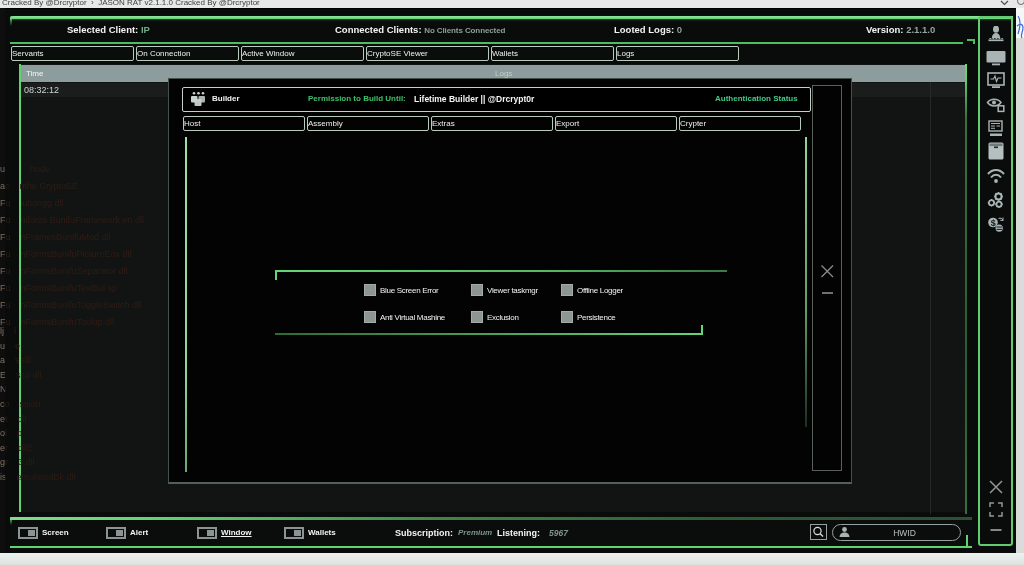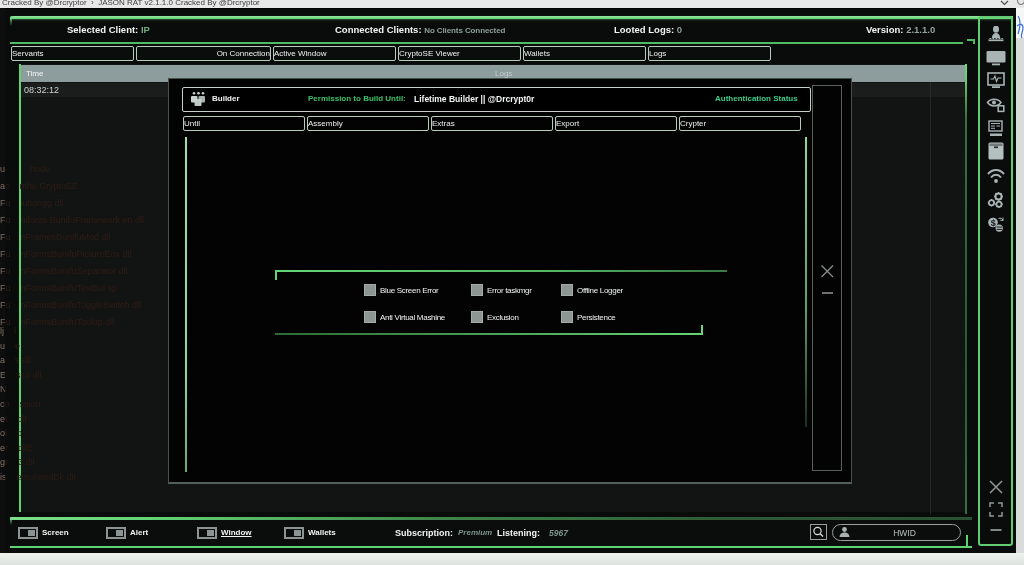--- a/index.html
+++ b/index.html
@@ -96,21 +96,21 @@
   <div class="abs b w" style="left:614px;top:24px;font-size:9.5px;z-index:3;">Looted Logs: <span class="gry">0</span></div>
   <div class="abs b w" style="left:866px;top:24px;font-size:9.5px;z-index:3;">Version: <span style="color:#94a69d">2.1.1.0</span></div>
 
   <div class="abs" style="left:10px;top:42px;width:953px;height:2px;background:#4fbc61;z-index:3;"></div>
   <div class="abs" style="left:967px;top:39px;width:8px;height:2px;background:#4fbc61;z-index:3;"></div>
   <div class="abs" style="left:973px;top:39px;width:2px;height:5px;background:#4fbc61;z-index:3;"></div>
 
   <div class="abs" style="left:11px;top:46px;z-index:3;">
     <div style="display:flex;gap:2px;">
       <div class="tab" style="width:123px;">Servants</div>
-      <div class="tab" style="width:135px;text-align:right;">On Connection</div>
+      <div class="tab" style="width:103px;">On Connection</div>
       <div class="tab" style="width:123px;">Active Window</div>
       <div class="tab" style="width:123px;">CryptoSE Viewer</div>
       <div class="tab" style="width:123px;">Wallets</div>
       <div class="tab" style="width:123px;">Logs</div>
     </div>
   </div>
 
   <div class="abs" style="left:19px;top:64px;width:948px;height:448px;background:#121413;border-left:2px solid #5ed370;z-index:1;"></div>
   <div class="abs" style="left:965px;top:64px;width:2px;height:450px;background:linear-gradient(#6ad97a 0%,#62d373 3%,#38703f 12%,#2c5a36 65%,#357042 100%);z-index:1;"></div>
   <div class="abs" style="left:21px;top:65px;width:944px;height:17px;background:#8d9d9e;z-index:1;"></div>
@@ -242,39 +242,39 @@
       <rect x="1" y="5" width="6.5" height="6.5" rx="1"></rect>
       <rect x="8.5" y="5" width="6.5" height="6.5" rx="1" opacity="0.85"></rect>
       <rect x="4.5" y="8" width="7" height="7" rx="1" opacity="0.95"></rect>
     </svg>
     <div class="abs b w" style="left:43px;top:15px;font-size:8px;">Builder</div>
     <div class="abs b" style="left:139px;top:15px;font-size:8px;color:#3cc168;">Permission to Build Until:</div>
     <div class="abs b w" style="left:245px;top:14.5px;font-size:8.5px;">Lifetime Builder || @Drcrypt0r</div>
     <div class="abs b" style="left:546px;top:15px;font-size:8px;color:#3ecb87;">Authentication Status</div>
 
     <div class="abs" style="left:14px;top:37px;display:flex;gap:2px;">
-      <div class="tab" style="width:122px;background:transparent;">Until</div>
+      <div class="tab" style="width:122px;background:transparent;">Host</div>
       <div class="tab" style="width:122px;background:transparent;">Assembly</div>
       <div class="tab" style="width:122px;background:transparent;">Extras</div>
       <div class="tab" style="width:122px;background:transparent;">Export</div>
       <div class="tab" style="width:122px;background:transparent;">Crypter</div>
     </div>
 
     <div class="abs" style="left:16px;top:58px;width:2px;height:335px;background:linear-gradient(#9edfa8 0%,#8fd59a 70%,#6aa873 100%);"></div>
     <div class="abs" style="left:636px;top:58px;width:2px;height:290px;background:linear-gradient(#8fd59a 0%,#5f9c68 60%,#1d2e20 100%);"></div>
 
     <div class="abs" style="left:106px;top:191px;width:452px;height:2px;background:linear-gradient(90deg,#65d677 0%,#55b864 60%,#3a7a44 100%);"></div>
     <div class="abs" style="left:106px;top:191px;width:2px;height:10px;background:#65d677;"></div>
     <div class="abs" style="left:106px;top:254px;width:428px;height:2px;background:linear-gradient(90deg,#2e6b37,#65d677);"></div>
     <div class="abs" style="left:532px;top:246px;width:2px;height:10px;background:#65d677;"></div>
 
     <div class="abs" style="left:195px;top:205px;width:12px;height:12px;background:#8e9694;border:1px solid #a3aca8;"></div>
     <div class="abs w" style="left:211px;top:207px;font-size:8px;letter-spacing:-0.3px;">Blue Screen Error</div>
     <div class="abs" style="left:302px;top:205px;width:12px;height:12px;background:#8e9694;border:1px solid #a3aca8;"></div>
-    <div class="abs w" style="left:318px;top:207px;font-size:8px;letter-spacing:-0.3px;">Error taskmgr</div>
+    <div class="abs w" style="left:318px;top:207px;font-size:8px;letter-spacing:-0.3px;">Viewer taskmgr</div>
     <div class="abs" style="left:392px;top:205px;width:12px;height:12px;background:#8e9694;border:1px solid #a3aca8;"></div>
     <div class="abs w" style="left:408px;top:207px;font-size:8px;letter-spacing:-0.3px;">Offline Logger</div>
 
     <div class="abs" style="left:195px;top:232px;width:12px;height:12px;background:#8e9694;border:1px solid #a3aca8;"></div>
     <div class="abs w" style="left:211px;top:234px;font-size:8px;letter-spacing:-0.3px;">Anti Virtual Mashine</div>
     <div class="abs" style="left:302px;top:232px;width:12px;height:12px;background:#8e9694;border:1px solid #a3aca8;"></div>
     <div class="abs w" style="left:318px;top:234px;font-size:8px;letter-spacing:-0.3px;">Exclusion</div>
     <div class="abs" style="left:392px;top:232px;width:12px;height:12px;background:#8e9694;border:1px solid #a3aca8;"></div>
     <div class="abs w" style="left:408px;top:234px;font-size:8px;letter-spacing:-0.3px;">Persistence</div>
 

